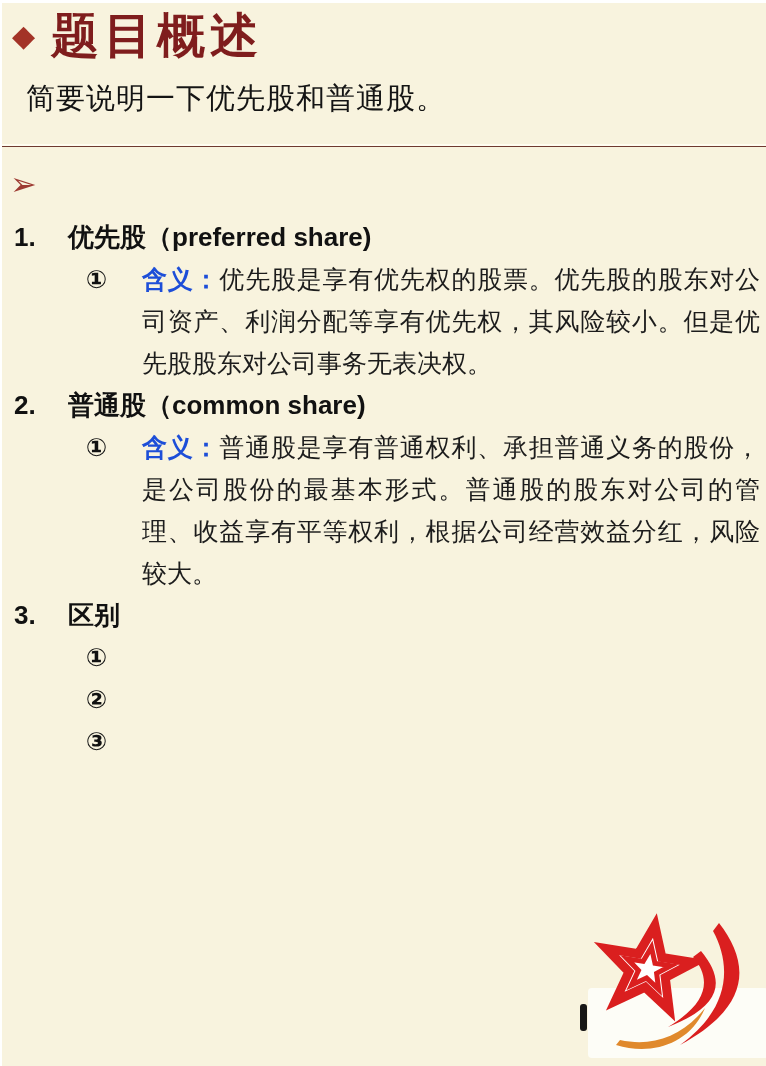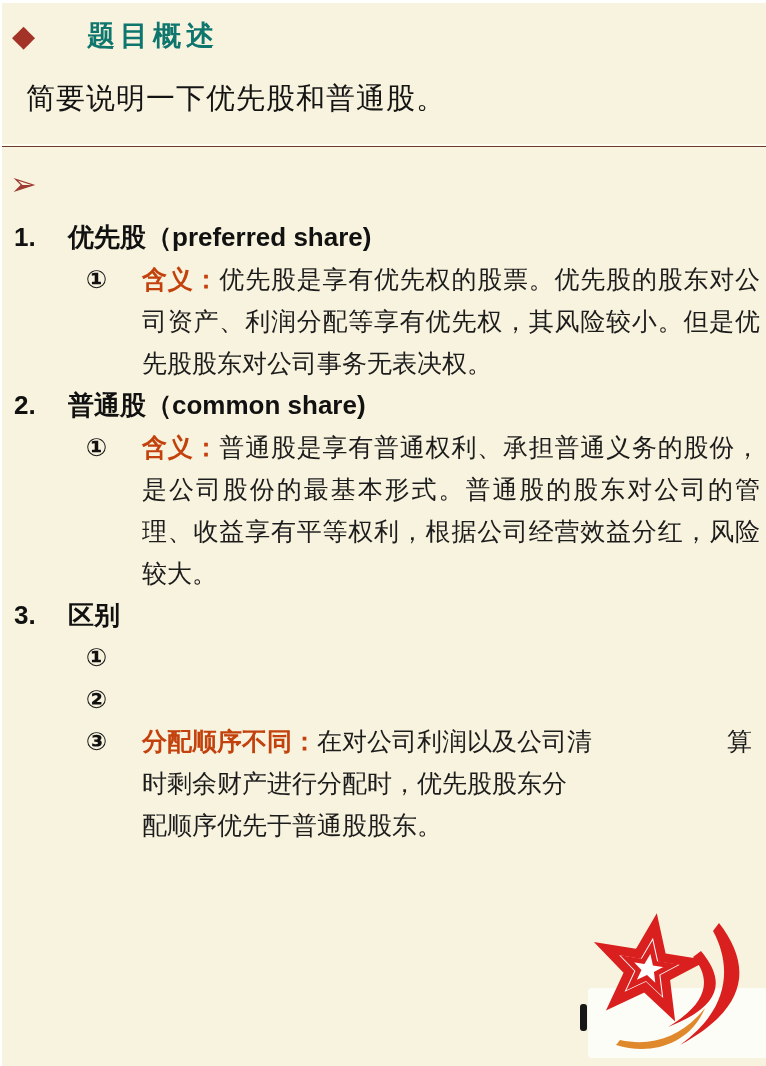--- a/index.html
+++ b/index.html
@@ -23,26 +23,25 @@
     gap: 16px;
     padding: 14px 0 0 10px;
     height: 52px;
   }
   .diamond {
     color: #a33327;
     font-size: 30px;
     line-height: 1;
   }
   .h-title {
-    color: #0f766e;
-    font-size: 28px;
+    color: #7f1d1d;
+    font-size: 48px;
     font-weight: 700;
     letter-spacing: 5px;
     line-height: 1;
-    margin-left: 36px;
   }
   .question {
     font-size: 29px;
     color: #141414;
     margin: 22px 0 0 24px;
     line-height: 42px;
     letter-spacing: 1px;
   }
   .divider {
     border: none;
@@ -85,21 +84,21 @@
     line-height: 42px;
     color: #111;
   }
   .sub-content {
     width: 618px;
     font-size: 25px;
     line-height: 42px;
     text-align: justify;
     color: #1c1c1c;
   }
-  .sub-label { font-weight: 700; color: #c2410c; }
+  .sub-label { font-weight: 700; color: #1d4ed8; }
   .dist-line1 { position: relative; text-align: left; }
   .suan { position: absolute; left: 585px; top: 0; }
   .dist-line2, .dist-line3 { text-align: left; }
   
   .logo-patch {
     position: absolute;
     left: 586px; top: 985px;
     width: 180px; height: 70px;
     background: #fdfdf7;
     border-radius: 4px;
@@ -166,28 +165,20 @@
         <span>区别</span>
       </div>
       <div class="sub">
         <span class="sub-num">①</span>
       </div>
       <div class="sub">
         <span class="sub-num">②</span>
       </div>
       <div class="sub">
         <span class="sub-num">③</span>
-        <div class="sub-content">
-          <div class="dist-line1">
-            <span class="sub-label">分配顺序不同：</span><span>在对公司利润以及公司清</span>
-            <span class="suan">算</span>
-          </div>
-          <div class="dist-line2">时剩余财产进行分配时，优先股股东分</div>
-          <div class="dist-line3">配顺序优先于普通股股东。</div>
-        </div>
       </div>
 
     </div>
   </section>
 
   <div class="logo-patch"></div>
   <div class="glyph-fragment"></div>
   <svg class="logo" viewBox="0 0 196 158">
 
     <path d="M147,12 C178,52 180,95 108,134 C158,98 160,55 141,20 Z" fill="#da1f1f"></path>

